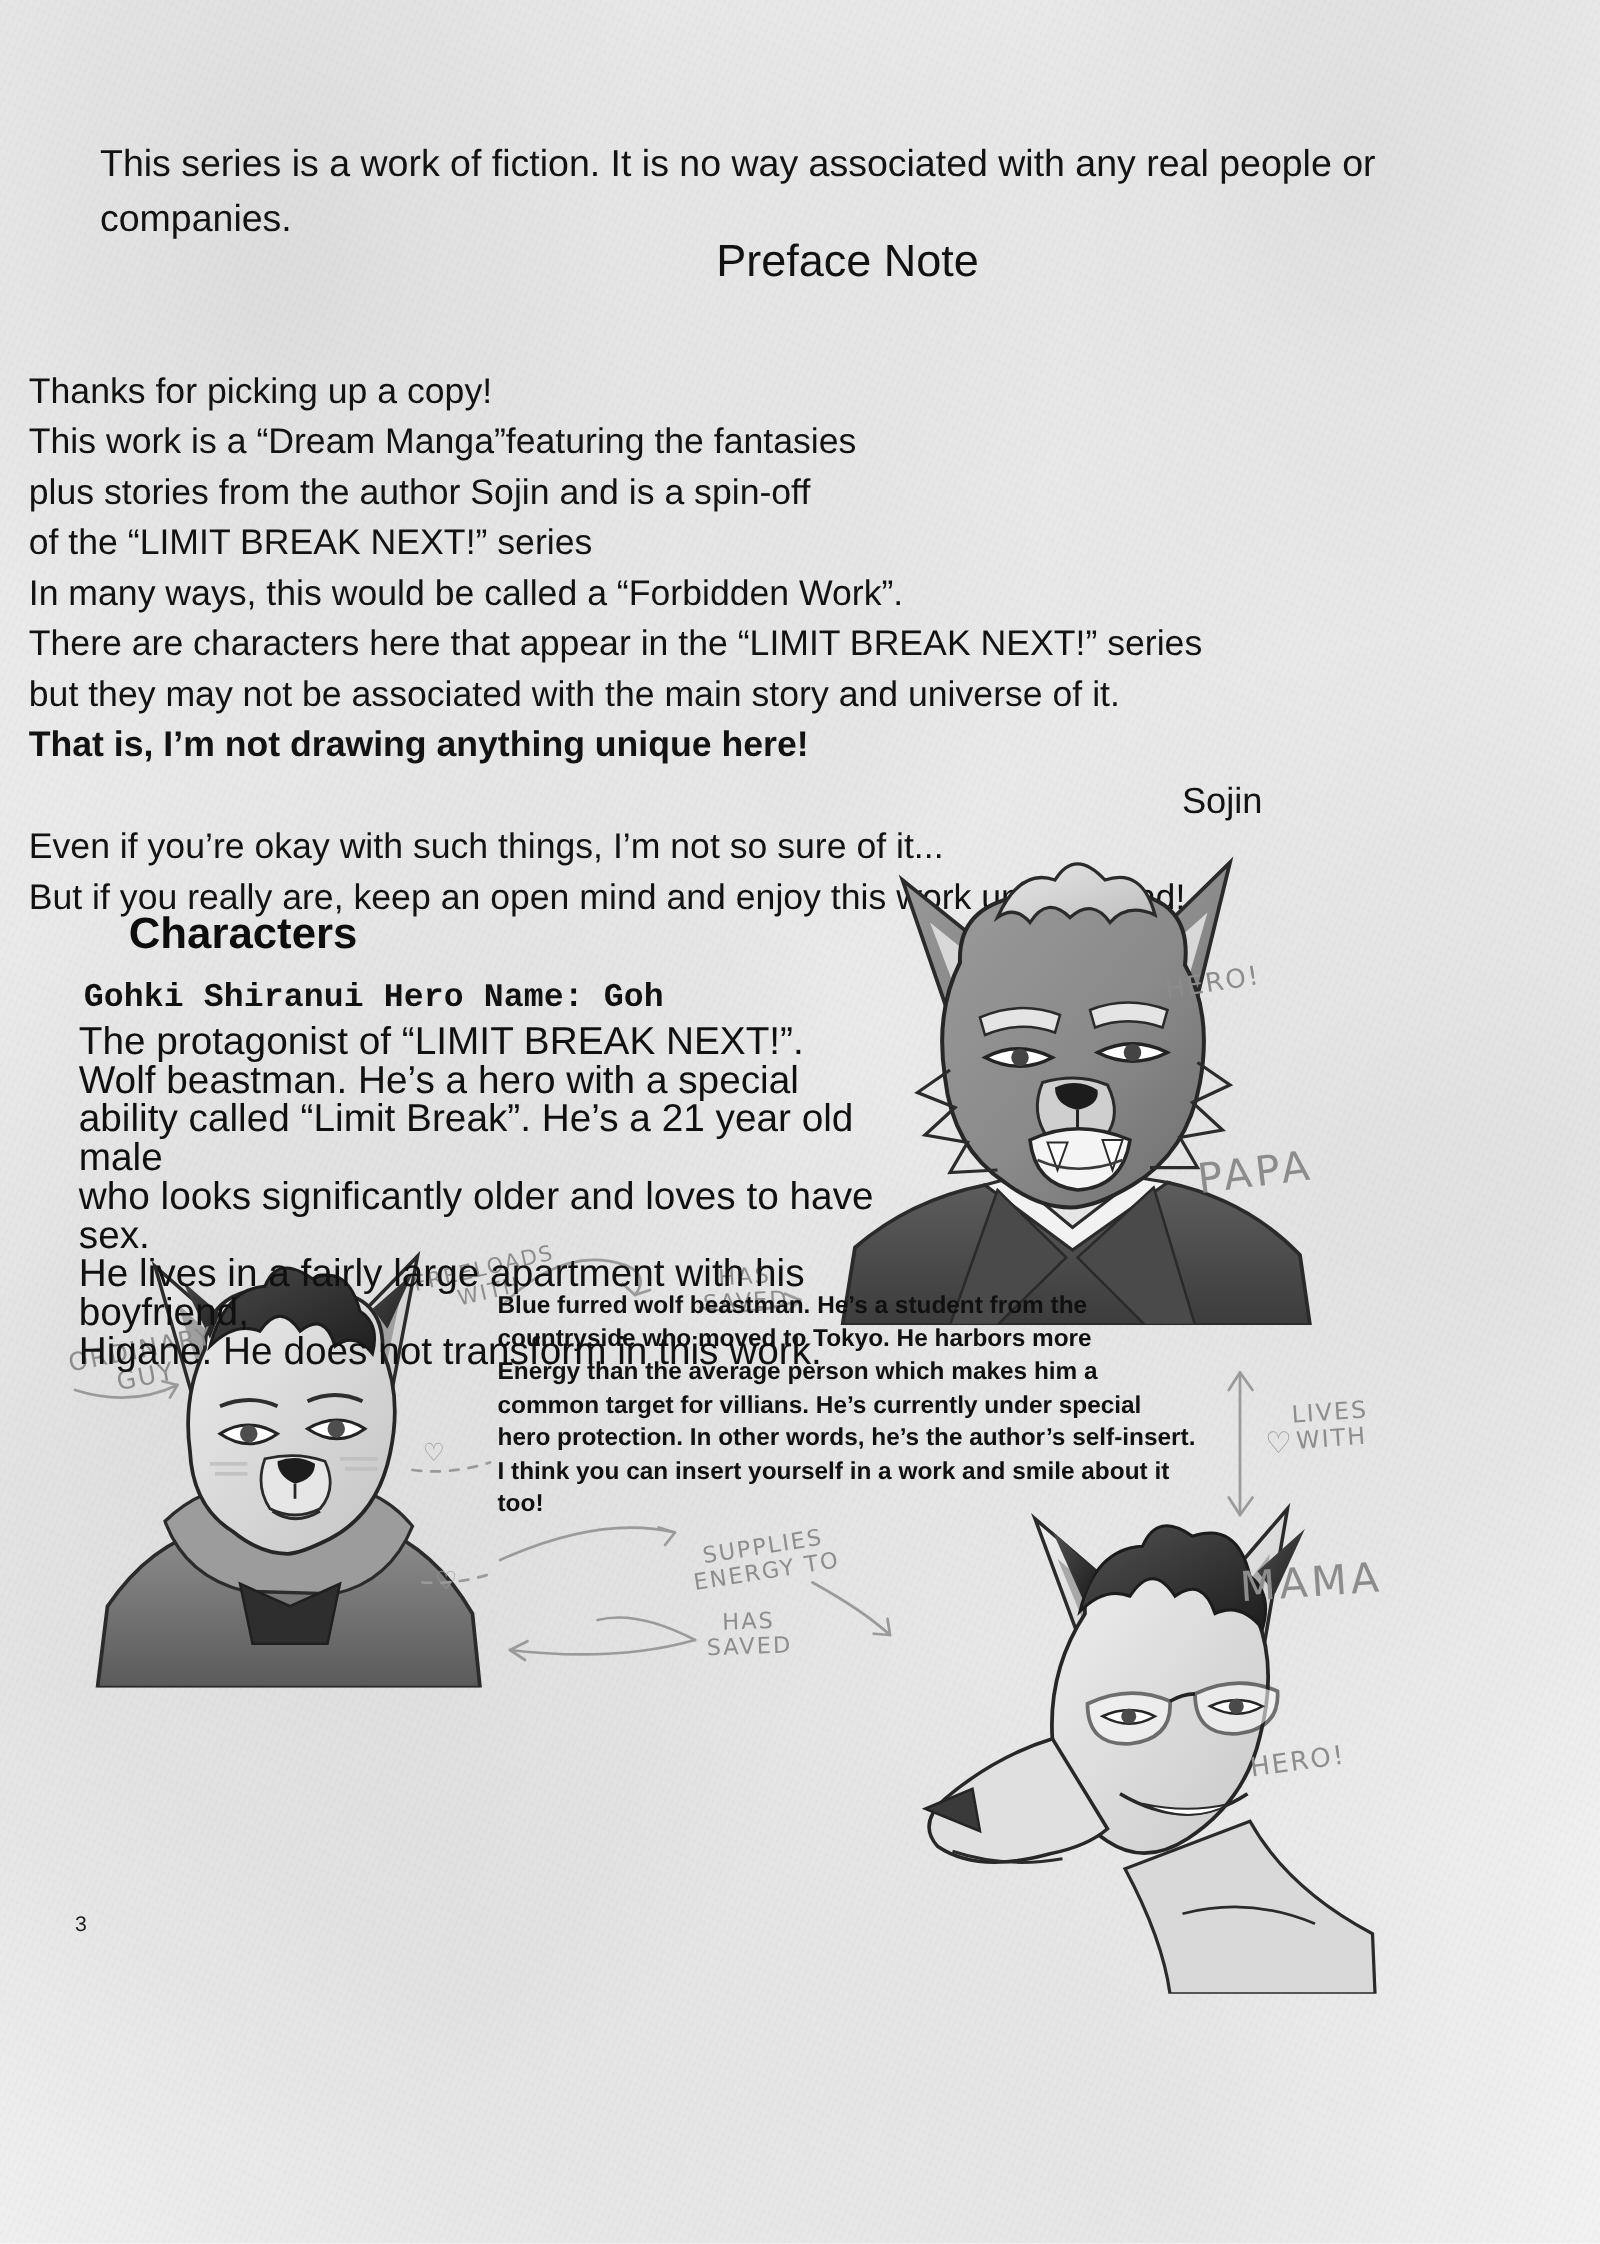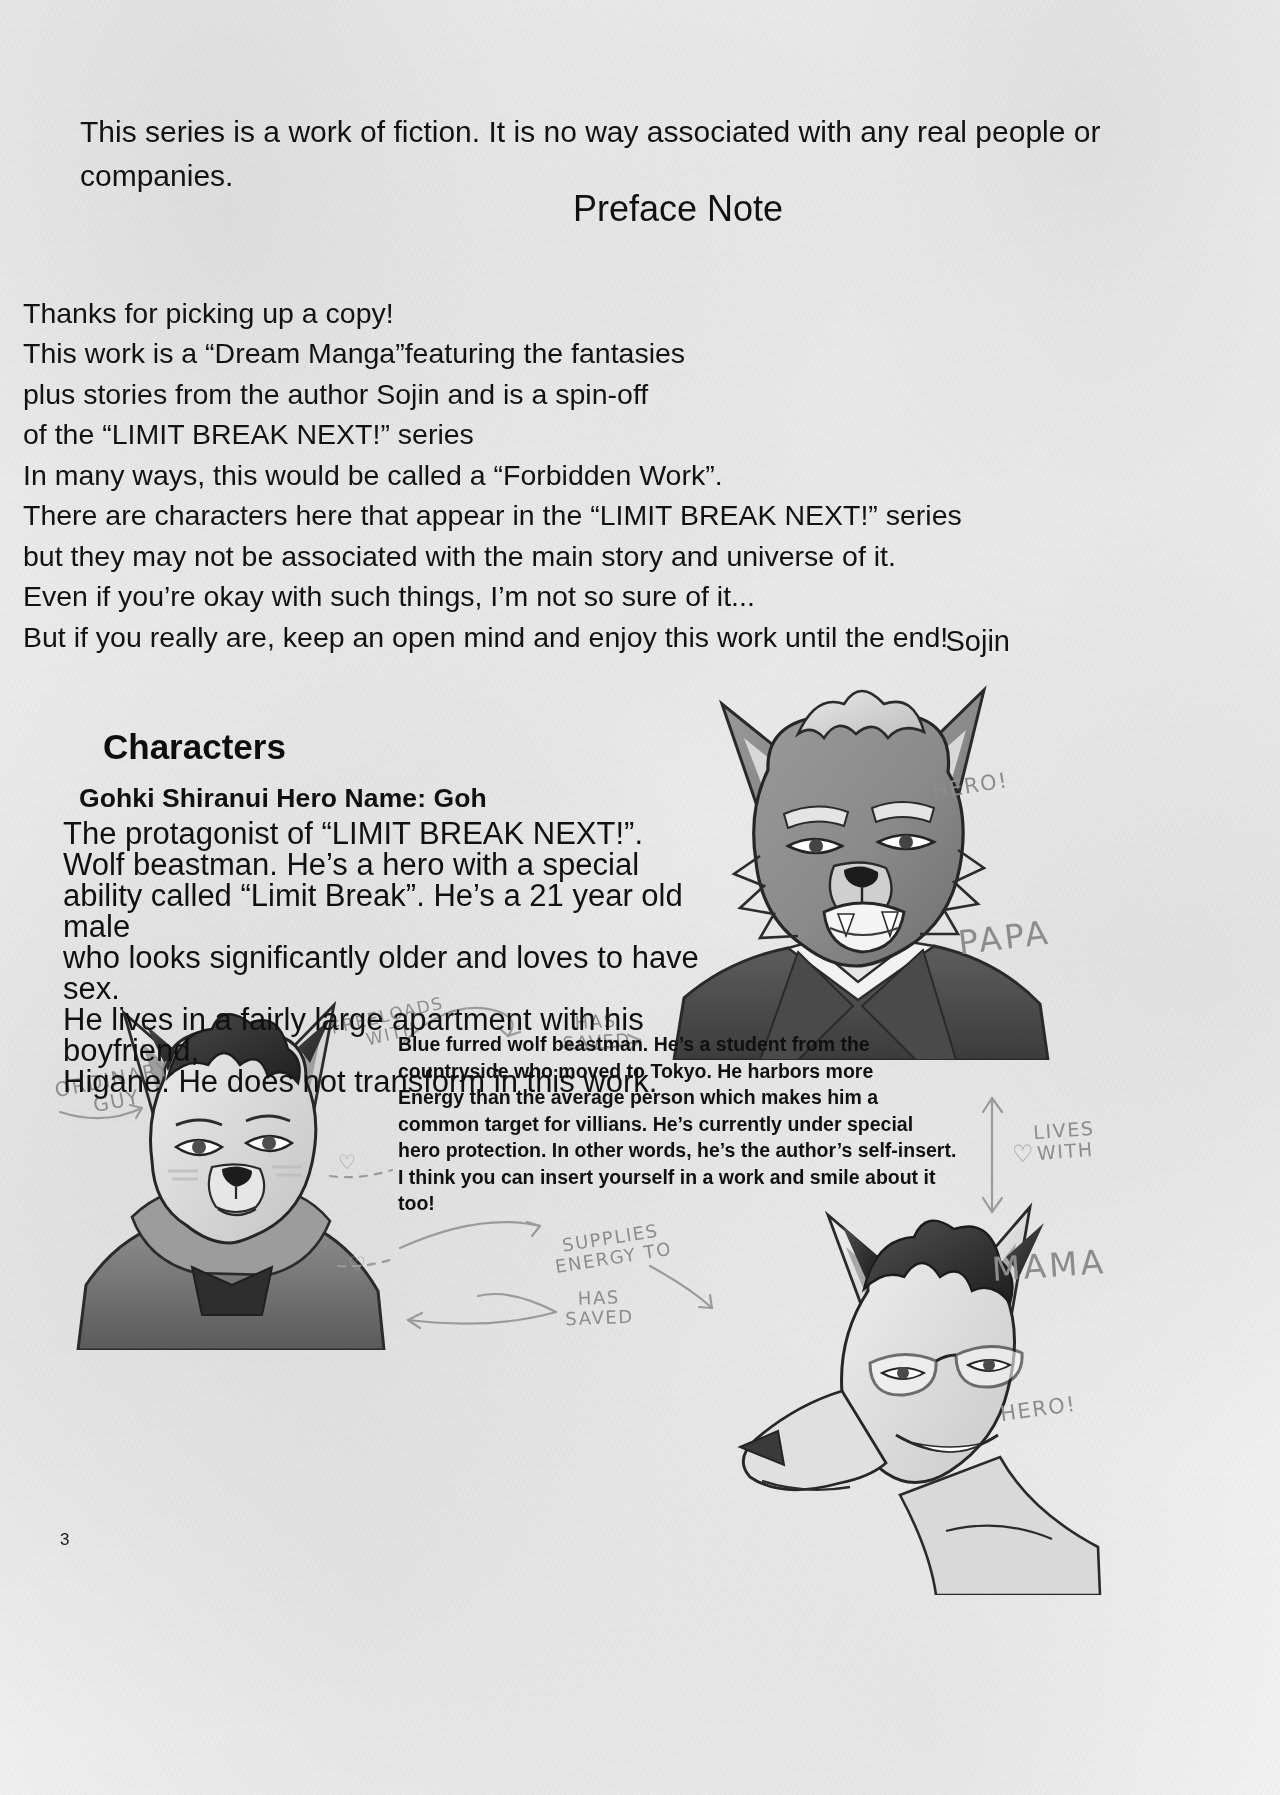--- a/index.html
+++ b/index.html
@@ -94,22 +94,23 @@
     font-size: 35px;
     font-weight: bold;
     color: #0d0d0d;
     text-align: right;
   }
 
   .char-block { position: absolute; color: #101010; }
   .char-name {
     font-weight: bold;
     font-size: 26.5px;
-    margin: 0 0 4px 16px;
+    margin: 0 0 4px 4px;
     letter-spacing: .1px;
+    font-family: Liberation Mono, monospace;
   }
   .char-desc {
     font-size: 31px;
     line-height: 31px;
     white-space: pre-line;
   }
 
   
   #block-goh { left: 63px; top: 783px; width: 640px; }
   
@@ -180,20 +181,21 @@
   <div class="preface-title">Preface Note</div>
 
   <div class="preface-body">
     <span>Thanks for picking up a copy!
 This work is a “Dream Manga”featuring the fantasies
 plus stories from the author Sojin and is a spin-off
 of the “LIMIT BREAK NEXT!” series
 In many ways, this would be called a “Forbidden Work”.
 There are characters here that appear in the “LIMIT BREAK NEXT!” series
 but they may not be associated with the main story and universe of it.</span>
+    <span class="preface-bold">That is, I’m not drawing anything unique here!</span>
     <span>Even if you’re okay with such things, I’m not so sure of it...
 But if you really are, keep an open mind and enjoy this work until the end!</span>
   </div>
 
   <div class="signature">Sojin</div>
 
   <div class="characters-heading">Characters</div>
 
   <div class="art" id="art-goh">
     <svg viewBox="0 0 420 400" width="420" height="400" aria-hidden="true">

